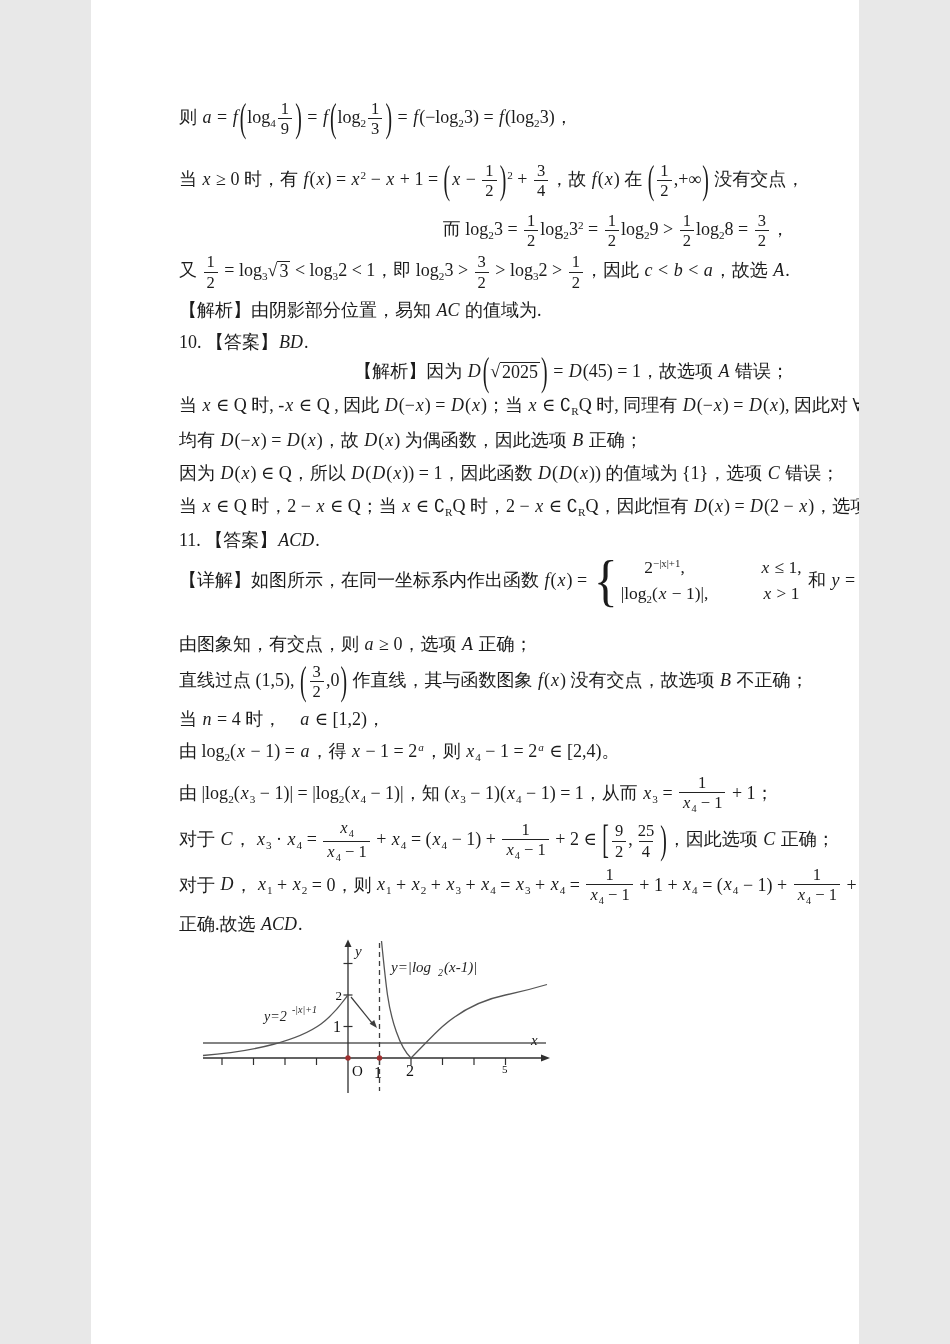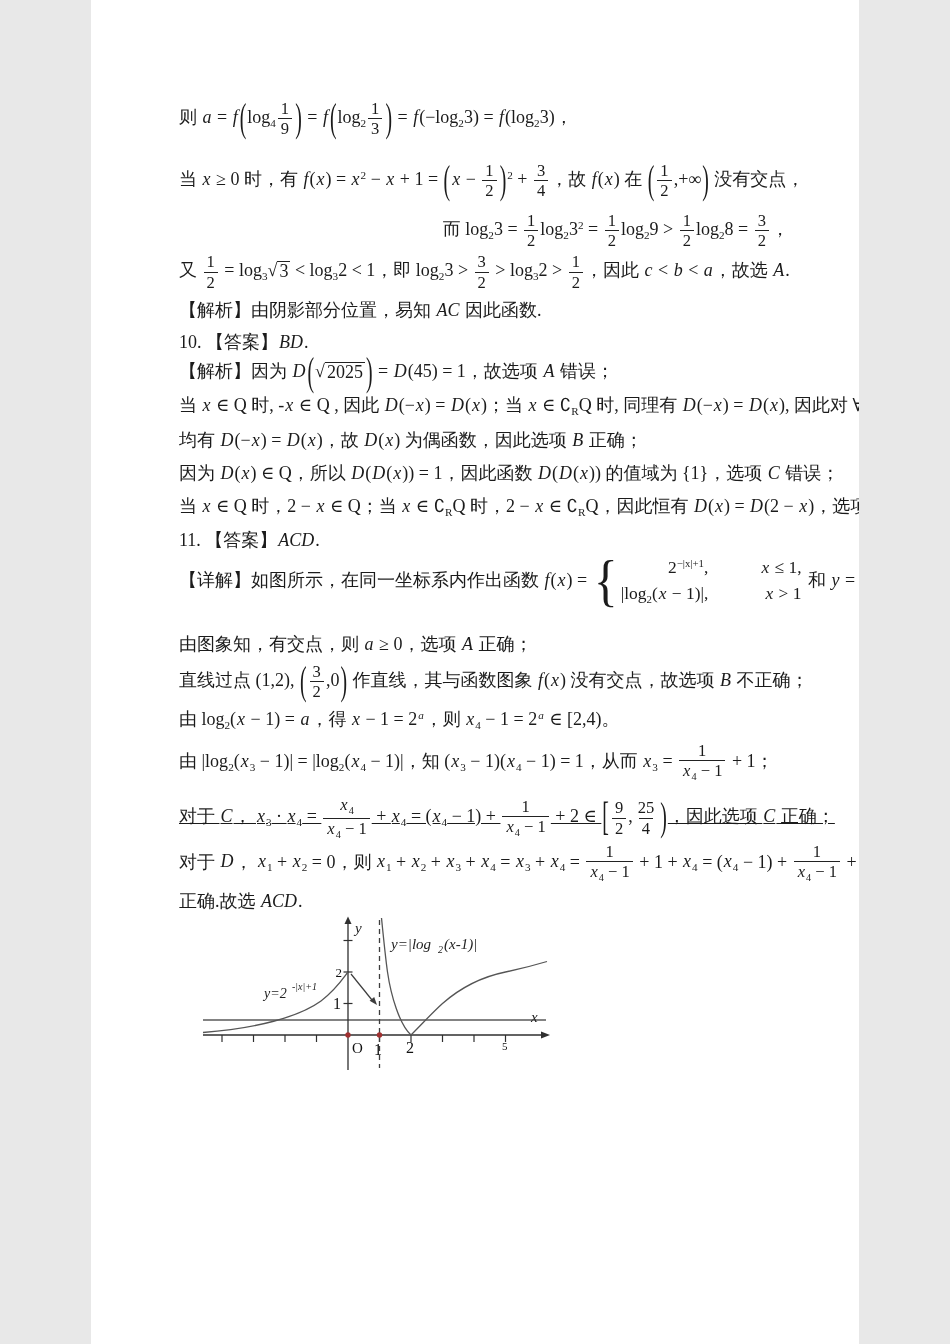--- a/index.html
+++ b/index.html
@@ -28,21 +28,21 @@
     font-size:1.1em;font-weight:300;vertical-align:middle;padding:0 1px;line-height:1;
   }
   .sqrt{display:inline-flex;align-items:flex-start;vertical-align:baseline;}
   .sqrt-sign{line-height:1;}
   .sqrt-body{border-top:1.2px solid #222;padding:0 2px;line-height:1.1;}
   .cases-wrap{display:inline-flex;align-items:center;vertical-align:middle;margin:0 2px;}
   .brace{
     font-size:50px;font-weight:200;line-height:0.9;display:inline-block;
     transform:scaleY(1.12);margin-right:3px;
   }
-  .cases{display:inline-grid;grid-template-columns:auto auto;column-gap:52px;row-gap:4px;text-align:right;font-size:0.97em;}
+  .cases{display:inline-grid;grid-template-columns:auto auto;column-gap:52px;row-gap:4px;text-align:center;font-size:0.97em;}
   .ccell{white-space:nowrap;}
   .figure{margin:2px 0 0 22px;}
   svg text{font-family:"Liberation Serif","DejaVu Serif",serif;}
 </style>
 </head>
 <body>
 
 <div class="page">
   <div class="mline" style="margin-top:0;"><span class="mc">则 </span><span class="mi">a</span><span class="mc"> = </span><span class="mi">f</span><span class="big">(</span><span><span class="mc">log</span><span class="ss sub">4</span></span><span class="frac">
         <span class="num">1</span>
@@ -80,51 +80,52 @@
       </span><span class="mc"> = </span><span><span class="mc">log</span><span class="ss sub">3</span></span><span class="sqrt">
         <span class="sqrt-sign">√</span>
         <span class="sqrt-body">3</span>
       </span><span class="mc"> &lt; </span><span><span class="mc">log</span><span class="ss sub">3</span></span><span class="mc">2 &lt; 1，即 </span><span><span class="mc">log</span><span class="ss sub">2</span></span><span class="mc">3 &gt; </span><span class="frac">
         <span class="num">3</span>
         <span class="den">2</span>
       </span><span class="mc"> &gt; </span><span><span class="mc">log</span><span class="ss sub">3</span></span><span class="mc">2 &gt; </span><span class="frac">
         <span class="num">1</span>
         <span class="den">2</span>
       </span><span class="mc">，因此 </span><span class="mi">c</span><span class="mc"> &lt; </span><span class="mi">b</span><span class="mc"> &lt; </span><span class="mi">a</span><span class="mc">，故选 </span><span class="mi">A</span><span class="mc">.</span></div>
-  <div class="mline" style="margin-top:8px;"><span class="mc">【解析】由阴影部分位置，易知 </span><span class="mi">AC</span><span class="mc"> 因此函数.</span></div>
+  <div class="mline" style="margin-top:8px;"><span class="mc">【解析】由阴影部分位置，易知 </span><span class="mi">AC</span><span class="mc"> 的值域为.</span></div>
   <div class="mline" style="margin-top:8px;"><span class="mc">10. 【答案】</span><span class="mi">BD</span><span class="mc">.</span></div>
-  <div class="mline" style="margin-top:5px;"><span class="mc">【解析】因为 </span><span class="mi">D</span><span class="big">(</span><span class="sqrt">
+  <div class="mline" style="margin-top:5px;text-align:right;"><span class="mc">【解析】因为 </span><span class="mi">D</span><span class="big">(</span><span class="sqrt">
         <span class="sqrt-sign">√</span>
         <span class="sqrt-body">2025</span>
       </span><span class="big">)</span><span class="mc"> = </span><span class="mi">D</span><span class="mc">(45) = 1，故选项 </span><span class="mi">A</span><span class="mc"> 错误；</span></div>
   <div class="mline" style="margin-top:10px;"><span class="mc">当 </span><span class="mi">x</span><span class="mc"> ∈ Q 时, -</span><span class="mi">x</span><span class="mc"> ∈ Q , 因此 </span><span class="mi">D</span><span class="mc">(−</span><span class="mi">x</span><span class="mc">) = </span><span class="mi">D</span><span class="mc">(</span><span class="mi">x</span><span class="mc">)；当 </span><span class="mi">x</span><span class="mc"> ∈ </span><span><span class="mc">∁</span><span class="ss sub">R</span></span><span class="mc">Q 时, 同理有 </span><span class="mi">D</span><span class="mc">(−</span><span class="mi">x</span><span class="mc">) = </span><span class="mi">D</span><span class="mc">(</span><span class="mi">x</span><span class="mc">), 因此对 ∀</span><span class="mi">x</span><span class="mc"> ∈ R，</span></div>
   <div class="mline" style="margin-top:9px;"><span class="mc">均有 </span><span class="mi">D</span><span class="mc">(−</span><span class="mi">x</span><span class="mc">) = </span><span class="mi">D</span><span class="mc">(</span><span class="mi">x</span><span class="mc">)，故 </span><span class="mi">D</span><span class="mc">(</span><span class="mi">x</span><span class="mc">) 为偶函数，因此选项 </span><span class="mi">B</span><span class="mc"> 正确；</span></div>
   <div class="mline" style="margin-top:9px;"><span class="mc">因为 </span><span class="mi">D</span><span class="mc">(</span><span class="mi">x</span><span class="mc">) ∈ Q，所以 </span><span class="mi">D</span><span class="mc">(</span><span class="mi">D</span><span class="mc">(</span><span class="mi">x</span><span class="mc">)) = 1，因此函数 </span><span class="mi">D</span><span class="mc">(</span><span class="mi">D</span><span class="mc">(</span><span class="mi">x</span><span class="mc">)) 的值域为 {1}，选项 </span><span class="mi">C</span><span class="mc"> 错误；</span></div>
   <div class="mline" style="margin-top:9px;"><span class="mc">当 </span><span class="mi">x</span><span class="mc"> ∈ Q 时，2 − </span><span class="mi">x</span><span class="mc"> ∈ Q；当 </span><span class="mi">x</span><span class="mc"> ∈ </span><span><span class="mc">∁</span><span class="ss sub">R</span></span><span class="mc">Q 时，2 − </span><span class="mi">x</span><span class="mc"> ∈ </span><span><span class="mc">∁</span><span class="ss sub">R</span></span><span class="mc">Q，因此恒有 </span><span class="mi">D</span><span class="mc">(</span><span class="mi">x</span><span class="mc">) = </span><span class="mi">D</span><span class="mc">(2 − </span><span class="mi">x</span><span class="mc">)，选项 </span><span class="mi">D</span><span class="mc"> 正确.</span></div>
   <div class="mline" style="margin-top:9px;"><span class="mc">11. 【答案】</span><span class="mi">ACD</span><span class="mc">.</span></div>
   <div class="mline" style="margin-top:4px;"><span class="mc">【详解】如图所示，在同一坐标系内作出函数 </span><span class="mi">f</span><span class="mc">(</span><span class="mi">x</span><span class="mc">) = </span><span class="cases-wrap">
         <span class="brace">{</span>
         <span class="cases">
           <span class="ccell"><span><span class="mc">2</span><span class="ss sup">−|x|+1</span></span><span class="mc">,</span></span>
           <span class="ccell"><span class="mi">x</span><span class="mc"> ≤ 1,</span></span>
           <span class="ccell"><span class="mc">|</span><span><span class="mc">log</span><span class="ss sub">2</span></span><span class="mc">(</span><span class="mi">x</span><span class="mc"> − 1)|,</span></span>
           <span class="ccell"><span class="mi">x</span><span class="mc"> &gt; 1</span></span>
         </span>
       </span><span class="mc"> 和 </span><span class="mi">y</span><span class="mc"> = </span><span class="mi">a</span><span class="mc"> 的图象，</span></div>
   <div class="mline" style="margin-top:26px;"><span class="mc">由图象知，有交点，则 </span><span class="mi">a</span><span class="mc"> ≥ 0，选项 </span><span class="mi">A</span><span class="mc"> 正确；</span></div>
-  <div class="mline" style="margin-top:6px;"><span class="mc">直线过点 (1,2), </span><span class="big">(</span><span class="frac">
+  <div class="mline" style="margin-top:6px;"><span class="mc">直线过点 (1,5), </span><span class="big">(</span><span class="frac">
         <span class="num">3</span>
         <span class="den">2</span>
       </span><span class="mc">,0</span><span class="big">)</span><span class="mc"> 作直线，其与函数图象 </span><span class="mi">f</span><span class="mc">(</span><span class="mi">x</span><span class="mc">) 没有交点，故选项 </span><span class="mi">B</span><span class="mc"> 不正确；</span></div>
+  <div class="mline" style="margin-top:8px;"><span class="mc">当 </span><span class="mi">n</span><span class="mc"> = 4 时，　</span><span class="mi">a</span><span class="mc"> ∈ [1,2)，</span></div>
   <div class="mline" style="margin-top:8px;"><span class="mc">由 </span><span><span class="mc">log</span><span class="ss sub">2</span></span><span class="mc">(</span><span class="mi">x</span><span class="mc"> − 1) = </span><span class="mi">a</span><span class="mc">，得 </span><span class="mi">x</span><span class="mc"> − 1 = </span><span><span class="mc">2</span><span class="ss sup mi">a</span></span><span class="mc">，则 </span><span><span class="mi">x</span><span class="ss sub">4</span></span><span class="mc"> − 1 = </span><span><span class="mc">2</span><span class="ss sup mi">a</span></span><span class="mc"> ∈ [2,4)。</span></div>
   <div class="mline" style="margin-top:8px;"><span class="mc">由 |</span><span><span class="mc">log</span><span class="ss sub">2</span></span><span class="mc">(</span><span><span class="mi">x</span><span class="ss sub">3</span></span><span class="mc"> − 1)| = |</span><span><span class="mc">log</span><span class="ss sub">2</span></span><span class="mc">(</span><span><span class="mi">x</span><span class="ss sub">4</span></span><span class="mc"> − 1)|，知 (</span><span><span class="mi">x</span><span class="ss sub">3</span></span><span class="mc"> − 1)(</span><span><span class="mi">x</span><span class="ss sub">4</span></span><span class="mc"> − 1) = 1，从而 </span><span><span class="mi">x</span><span class="ss sub">3</span></span><span class="mc"> = </span><span class="frac">
         <span class="num">1</span>
         <span class="den"><span><span class="mi">x</span><span class="ss sub">4</span></span><span class="mc"> − 1</span></span>
       </span><span class="mc"> + 1；</span></div>
-  <div class="mline" style="margin-top:13px;text-decoration:underline;"><span class="mc">对于 </span><span class="mi">C</span><span class="mc">， </span><span><span class="mi">x</span><span class="ss sub">3</span></span><span class="mc"> · </span><span><span class="mi">x</span><span class="ss sub">4</span></span><span class="mc"> = </span><span class="frac">
+  <div class="mline" style="margin-top:4px;"><span class="mc">对于 </span><span class="mi">C</span><span class="mc">， </span><span><span class="mi">x</span><span class="ss sub">3</span></span><span class="mc"> · </span><span><span class="mi">x</span><span class="ss sub">4</span></span><span class="mc"> = </span><span class="frac">
         <span class="num"><span><span class="mi">x</span><span class="ss sub">4</span></span></span>
         <span class="den"><span><span class="mi">x</span><span class="ss sub">4</span></span><span class="mc"> − 1</span></span>
       </span><span class="mc"> + </span><span><span class="mi">x</span><span class="ss sub">4</span></span><span class="mc"> = (</span><span><span class="mi">x</span><span class="ss sub">4</span></span><span class="mc"> − 1) + </span><span class="frac">
         <span class="num">1</span>
         <span class="den"><span><span class="mi">x</span><span class="ss sub">4</span></span><span class="mc"> − 1</span></span>
       </span><span class="mc"> + 2 ∈ </span><span class="big">[</span><span class="frac">
         <span class="num">9</span>
         <span class="den">2</span>
       </span><span class="mc">,</span><span class="frac">
         <span class="num">25</span>

